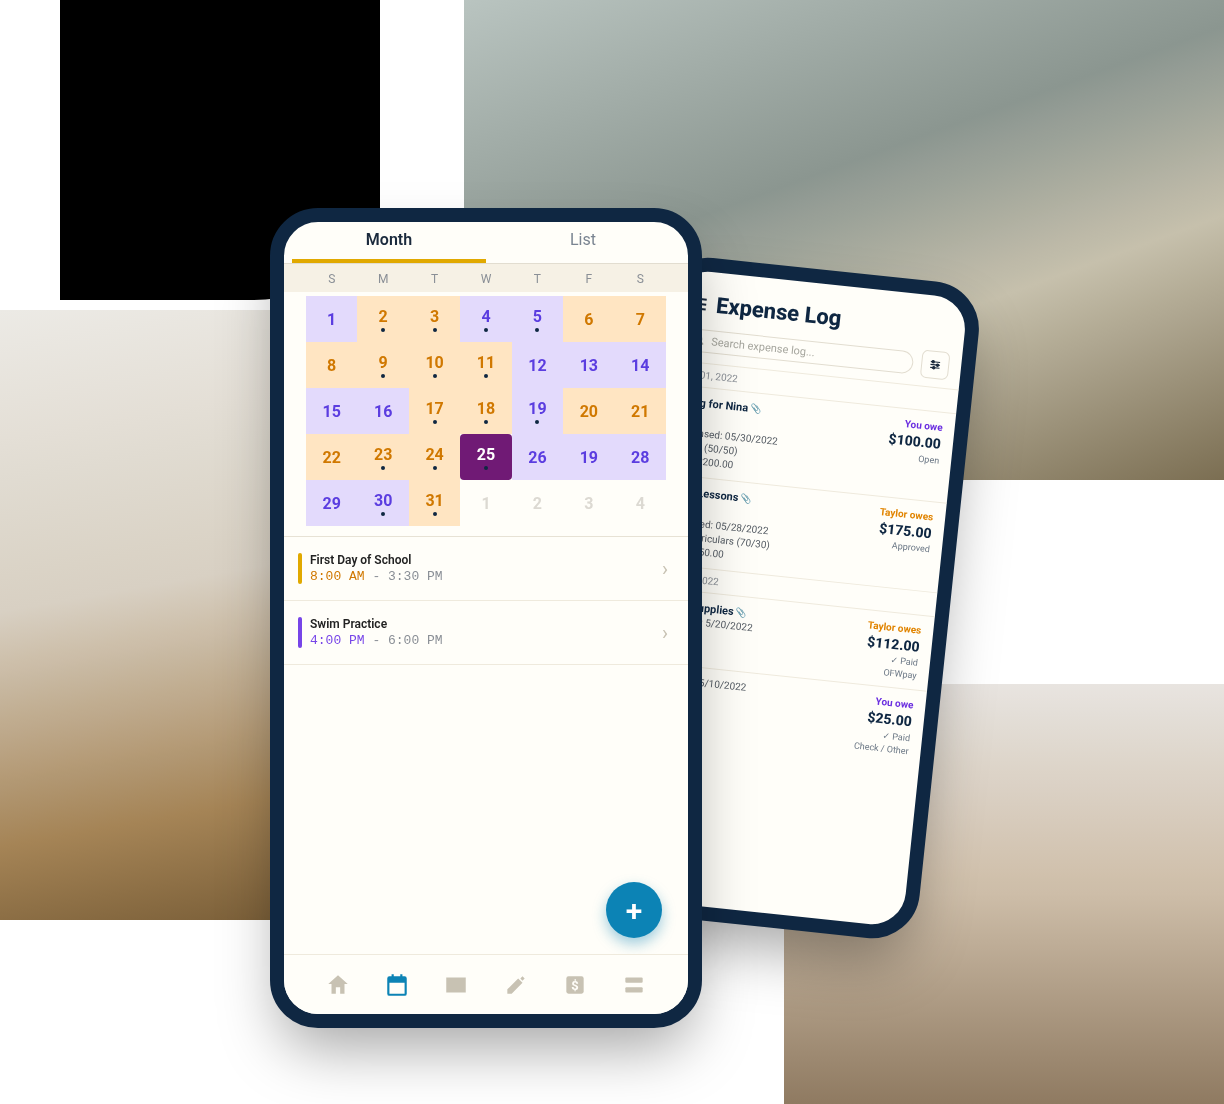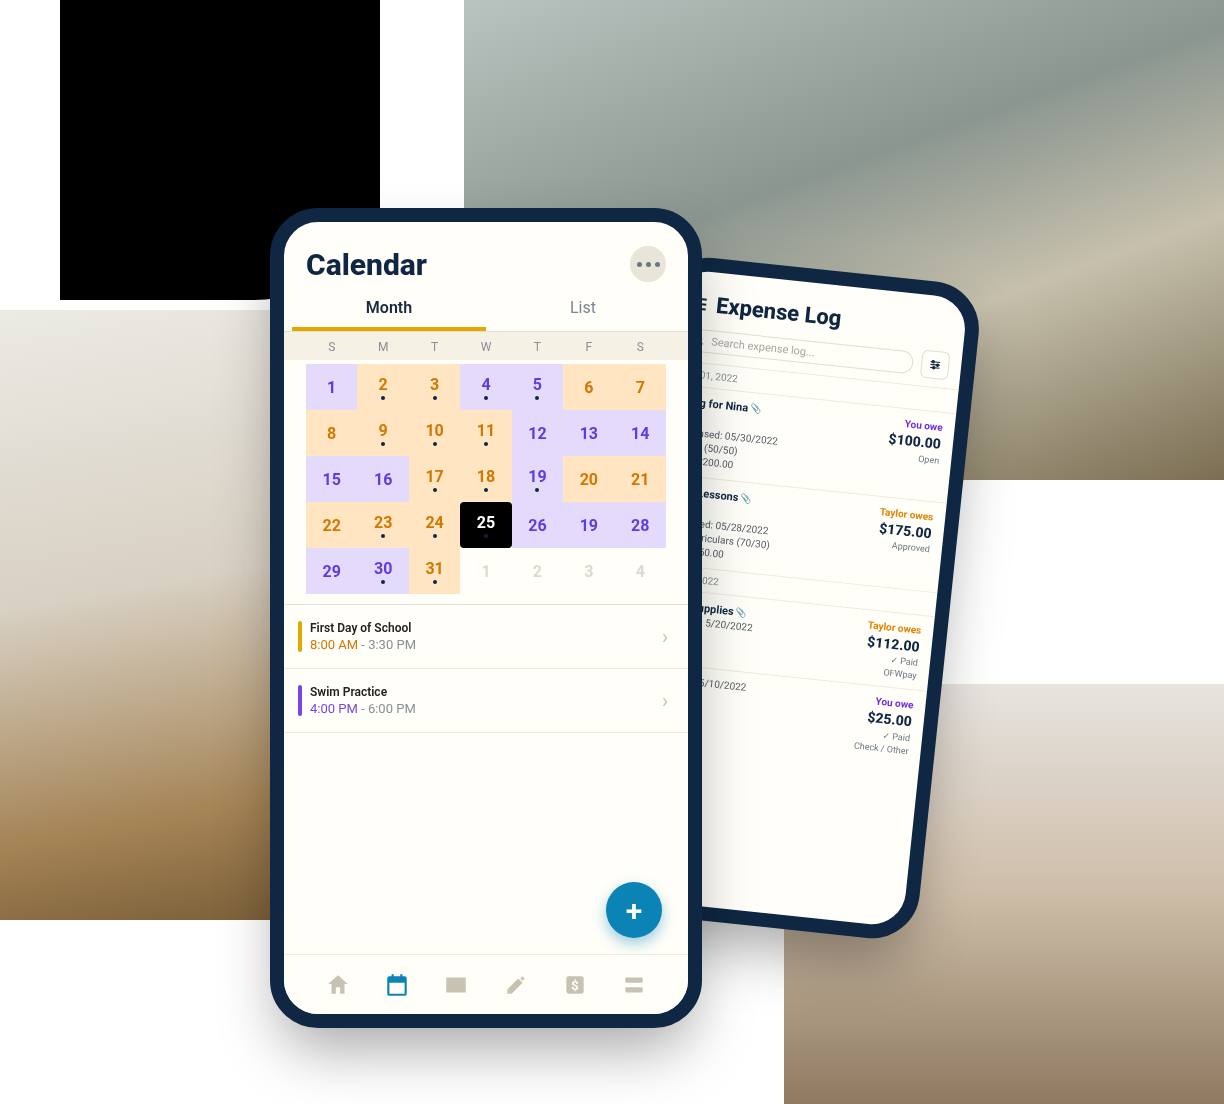--- a/index.html
+++ b/index.html
@@ -69,33 +69,33 @@
     background:#f6f1e5; font-size:12px; color:#8a8f96; }
   .dow span{text-align:center;}
 
   .grid { padding:4px 22px 10px; }
   .grid-inner{ display:grid; grid-template-columns:repeat(7,1fr);
     grid-auto-rows:46px;}
   .day { font-size:16px; font-weight:700; display:flex; flex-direction:column;
     align-items:center; justify-content:center; position:relative; }
   .day.purple{ background:#e3dafc; color:#5b3de0; }
   .day.orange{ background:#ffe5c2; color:#d07800; }
-  .day.selected{ background:#000000; color:#fff; border-radius:4px;}
+  .day.selected{ background:#701a75; color:#fff; border-radius:4px;}
   .day.faded{ background:#fffef9; color:#dcd9d2; }
   .dot{ width:4px; height:4px; background:#0f2742; border-radius:50%; margin-top:2px;}
 
   .events { border-top:1px solid #e7e2d5; }
   .event { padding:16px 20px 16px 26px; border-bottom:1px solid #efeadd;
     position:relative; display:flex; align-items:center; justify-content:space-between;}
   .event .bar{position:absolute; left:14px; top:16px; bottom:16px; width:4px;
     border-radius:2px;}
   .event .bar.orange{background:#e1a900;}
   .event .bar.purple{background:#7745e8;}
   .event .title{font-size:12px; font-weight:600; color:#222;}
-  .event .time{font-size:13px; color:#8a8f96; margin-top:2px;}
+  .event .time{font-size:13px; color:#8a8f96; margin-top:2px;font-family:Liberation Mono, monospace;}
   .chevron{color:#c8c2b3; font-size:20px;}
   .time-a{color:#d07800;}
   .time-b{color:#7745e8;text-align:right;}
 
   .fab{position:absolute; right:26px; bottom:76px; width:56px; height:56px;
     border-radius:50%; background:#0c83b5; color:#fff; display:flex;
     align-items:center; justify-content:center; font-size:30px; font-weight:600;
     cursor:pointer; box-shadow:0 6px 14px rgba(12,131,181,.4);}
 
   .bottom-nav{ position:absolute; left:0; right:0; bottom:0; height:60px;
@@ -134,28 +134,20 @@
 </head>
 <body>
 
 <div class="photo black"></div>
 <div class="photo top-right"></div>
 <div class="photo left"></div>
 <div class="photo bottom-right"></div>
 
 <div class="phone calendar">
 
-  <div class="cal-head">
-    <h1>Calendar</h1>
-    <div class="options-btn">
-      <span></span>
-        <span></span>
-        <span></span>
-    </div>
-  </div>
 
   <div class="tabs">
     <div class="tab active">Month</div>
     <div class="tab">List</div>
   </div>
 
   <div class="dow">
     <span>S</span>
     <span>M</span>
     <span>T</span>

